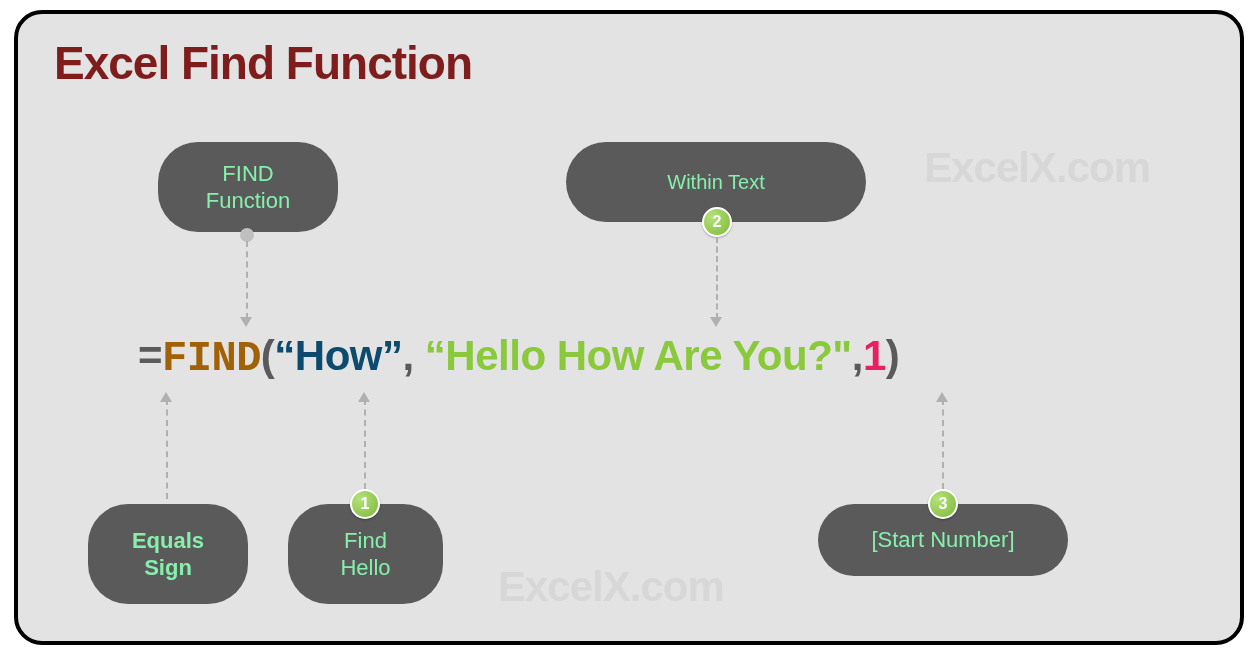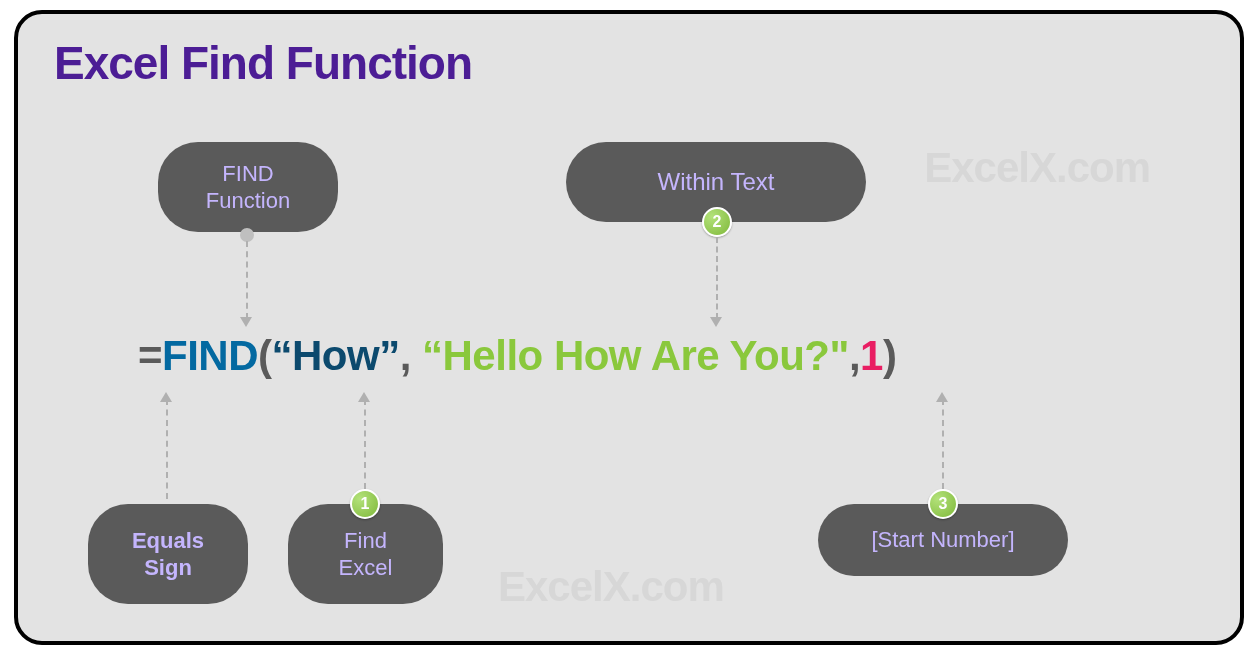--- a/index.html
+++ b/index.html
@@ -20,21 +20,21 @@
   border: 4px solid #000;
   border-radius: 28px;
   overflow: hidden;
 }
 .title {
   position: absolute;
   left: 36px;
   top: 22px;
   font-size: 46px;
   font-weight: 700;
-  color: #4c1d95;
+  color: #7f1d1d;
   letter-spacing: -1px;
 }
 .watermark {
   position: absolute;
   font-size: 42px;
   font-weight: 700;
   color: #d7d7d7;
   letter-spacing: -1px;
 }
 .wm1 { right: 90px; top: 130px; }
@@ -44,41 +44,41 @@
   position: absolute;
   left: 120px;
   top: 318px;
   font-size: 42px;
   font-weight: 600;
   color: #5a5a5a;
   white-space: nowrap;
   letter-spacing: -0.5px;
 }
 .c-eq   { color: #5a5a5a; }
-.c-func { color: #0369a1; }
+.c-func { color: #a16207; font-family: Liberation Mono, monospace; }
 .c-arg1 { color: #0c4a6e; }
 .c-arg2 { color: #8ac83c; }
 .c-arg3 { color: #e91e63; }
 .c-paren{ color: #5a5a5a; }
 
 .callout {
   position: absolute;
   background: #5a5a5a;
-  color: #c4b5fd;
+  color: #86efac;
   border-radius: 40px;
   display: flex;
   align-items: center;
   justify-content: center;
   text-align: center;
   font-size: 22px;
   line-height: 1.25;
   padding: 30px 30px;
 }
 .findfn-call  { left: 140px; top: 128px; width: 180px; height: 90px; }
-.within-call  { left: 548px; top: 128px; width: 300px; height: 80px; font-size: 24px; }
+.within-call  { left: 548px; top: 128px; width: 300px; height: 80px; font-size: 20px; }
 .equals-call  { left: 70px;  top: 490px; width: 160px; height: 100px; font-weight: bold; }
 .findtext-call{ left: 270px; top: 490px; width: 155px; height: 100px; }
 .startnum-call{ left: 800px; top: 490px; width: 250px; height: 72px; font-size: 22px; }
 
 .badge {
   position: absolute;
   width: 30px;
   height: 30px;
   border-radius: 50%;
   background: radial-gradient(circle at 30% 30%, #b3e27a, #7fb83a);
@@ -139,21 +139,21 @@
   <div class="watermark wm1">ExcelX.com</div>
   <div class="watermark wm2">ExcelX.com</div>
 
   <div class="formula">
     <span class="c-eq">=</span><span class="c-func">FIND</span><span class="c-paren">(</span><span class="c-arg1">“How”</span><span class="c-paren">, </span><span class="c-arg2">“Hello How Are You?"</span><span class="c-paren">,</span><span class="c-arg3">1</span><span class="c-paren">)</span>
   </div>
 
   <div class="callout findfn-call">FIND Function</div>
   <div class="callout within-call">Within Text</div>
   <div class="callout equals-call">Equals Sign</div>
-  <div class="callout findtext-call">Find Excel</div>
+  <div class="callout findtext-call">Find Hello</div>
   <div class="callout startnum-call">[Start Number]</div>
 
   <div class="badge b-within">2</div>
   <div class="badge b-findtext">1</div>
   <div class="badge b-startnum">3</div>
 
   <div class="connector-dot dot-findfn"></div>
   <div class="connector conn-findfn"></div>
   <div class="connector conn-within"></div>
   <div class="connector conn-equals"></div>

